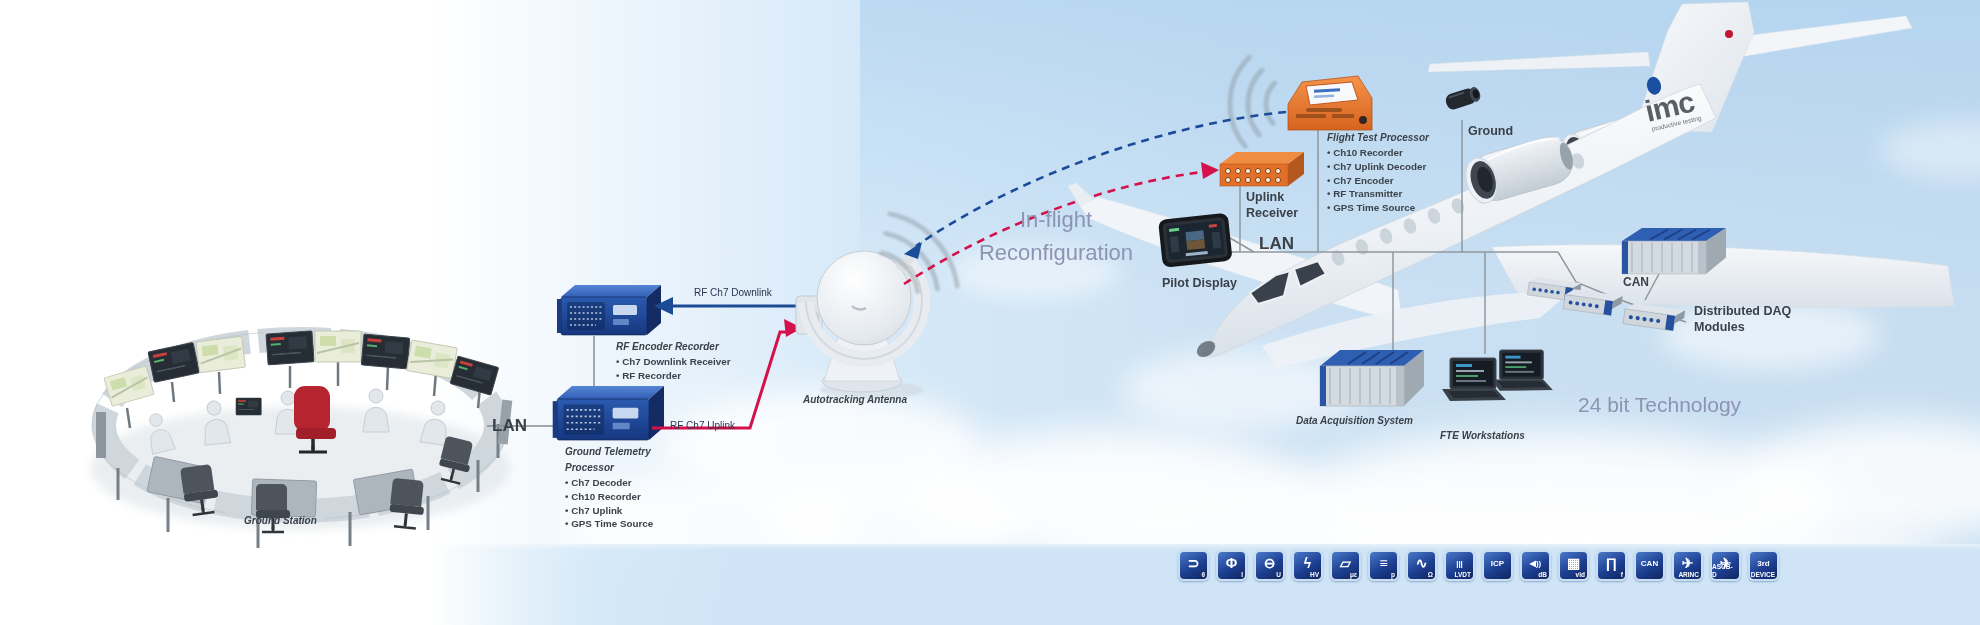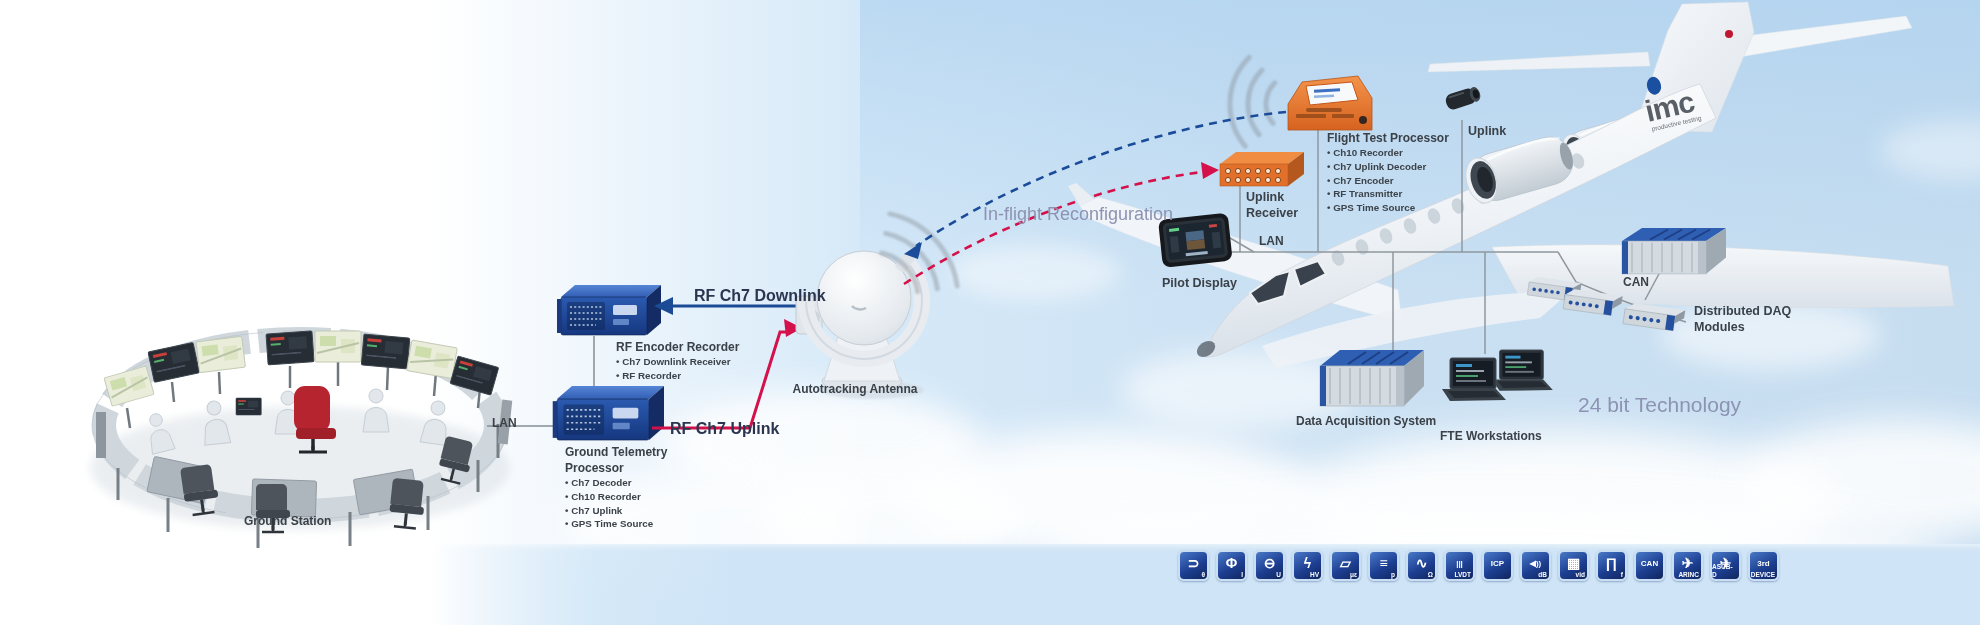--- a/index.html
+++ b/index.html
@@ -12,24 +12,24 @@
   .sky2{position:absolute;left:860px;top:0;right:0;height:300px;z-index:0;
         background:linear-gradient(to bottom, rgba(167,205,238,.55), rgba(167,205,238,0));}
   .cloud{position:absolute;border-radius:50%;background:#ffffff;z-index:1;}
   .band{position:absolute;left:430px;top:544px;width:1550px;height:81px;z-index:2;
         background:linear-gradient(to right, rgba(208,230,247,0) 0, rgba(208,230,247,.85) 170px, #cfe4f6 320px);
         box-shadow:inset 0 6px 8px -6px rgba(255,255,255,.95);}
   svg.art{position:absolute;left:0;top:0;z-index:3;}
   svg text{font-family:"Liberation Sans",sans-serif;}
   
   .lbl{position:absolute;z-index:4;color:#3b4148;white-space:normal;}
-  .h1{font-size:12px;font-weight:bold;line-height:16px;}
+  .h1{font-size:10px;font-weight:bold;line-height:16px;font-style:italic;}
   .h2{font-size:12.5px;font-weight:bold;line-height:16px;}
-  .small{font-size:12px;font-weight:bold;}
-  .link-lbl{font-size:16px;font-weight:bold;color:#2b3550;white-space:nowrap;}
+  .small{font-size:17px;font-weight:bold;}
+  .link-lbl{font-size:10px;font-weight:normal;color:#2b3550;white-space:nowrap;}
   .accent{color:#8d93b2;font-weight:normal;}
   .bullets{}
   .bullet{font-size:9.8px;line-height:13.8px;font-weight:bold;color:#3c434a;white-space:nowrap;}
   .ctr{text-align:center;}
   
   .sicon-row{position:absolute;left:1178px;top:550px;display:flex;gap:7px;z-index:5;}
   .sicon{position:relative;width:27px;height:27px;border-radius:6px;flex:0 0 auto;
          border:2px solid #c9def2;box-sizing:content-box;
          background:linear-gradient(150deg,#4a79c8 0%,#1d3f92 55%,#10265e 100%);
          box-shadow:0 1px 2px rgba(30,60,120,.35);color:#fff;}
@@ -439,39 +439,39 @@
         <div class="bullet">• Ch7 Decoder</div>
         <div class="bullet">• Ch10 Recorder</div>
         <div class="bullet">• Ch7 Uplink</div>
         <div class="bullet">• GPS Time Source</div>
       </div>
   </div>
 
   <div class="lbl link-lbl" style="left:694px;top:287px;">RF Ch7 Downlink</div>
   <div class="lbl link-lbl" style="left:670px;top:420px;">RF Ch7 Uplink</div>
 
-  <div class="lbl h1 ctr" style="left:770px;top:381px;width:170px;">Autotracking Antenna</div>
-
-  <div class="lbl accent ctr" style="left:978px;top:203px;width:200px;font-size:18px;line-height:23px;">In-flight Reconfiguration</div>
+  <div class="lbl h1 ctr" style="left:770px;top:392px;width:170px;">Autotracking Antenna</div>
+
+  <div class="lbl accent ctr" style="left:956px;top:203px;width:200px;font-size:22px;line-height:33px;">In-flight Reconfiguration</div>
 
   <div class="lbl h2" style="left:1246px;top:189px;width:72px;">Uplink Receiver</div>
   <div class="lbl small" style="left:1259px;top:234px;">LAN</div>
 
   <div class="lbl" style="left:1327px;top:130px;width:170px;">
     <div class="h1">Flight Test Processor</div>
     <div class="bullets">
         <div class="bullet">• Ch10 Recorder</div>
         <div class="bullet">• Ch7 Uplink Decoder</div>
         <div class="bullet">• Ch7 Encoder</div>
         <div class="bullet">• RF Transmitter</div>
         <div class="bullet">• GPS Time Source</div>
       </div>
   </div>
 
-  <div class="lbl h2" style="left:1468px;top:123px;">Uplink</div>
+  <div class="lbl h2" style="left:1468px;top:123px;">Ground</div>
   <div class="lbl h2" style="left:1150px;top:275px;padding-left:12px;">Pilot Display</div>
   <div class="lbl h1" style="left:1296px;top:413px;">Data Acquisition System</div>
   <div class="lbl h1" style="left:1440px;top:428px;">FTE Workstations</div>
   <div class="lbl small" style="left:1623px;top:275px;font-size:12px;">CAN</div>
   <div class="lbl h2" style="left:1694px;top:303px;width:112px;">Distributed DAQ Modules</div>
   <div class="lbl accent" style="left:1578px;top:393px;font-size:21px;">24 bit Technology</div>
 
   <div class="sicon-row">
       <div class="sicon">
         <span class="glyph">⊃</span>

